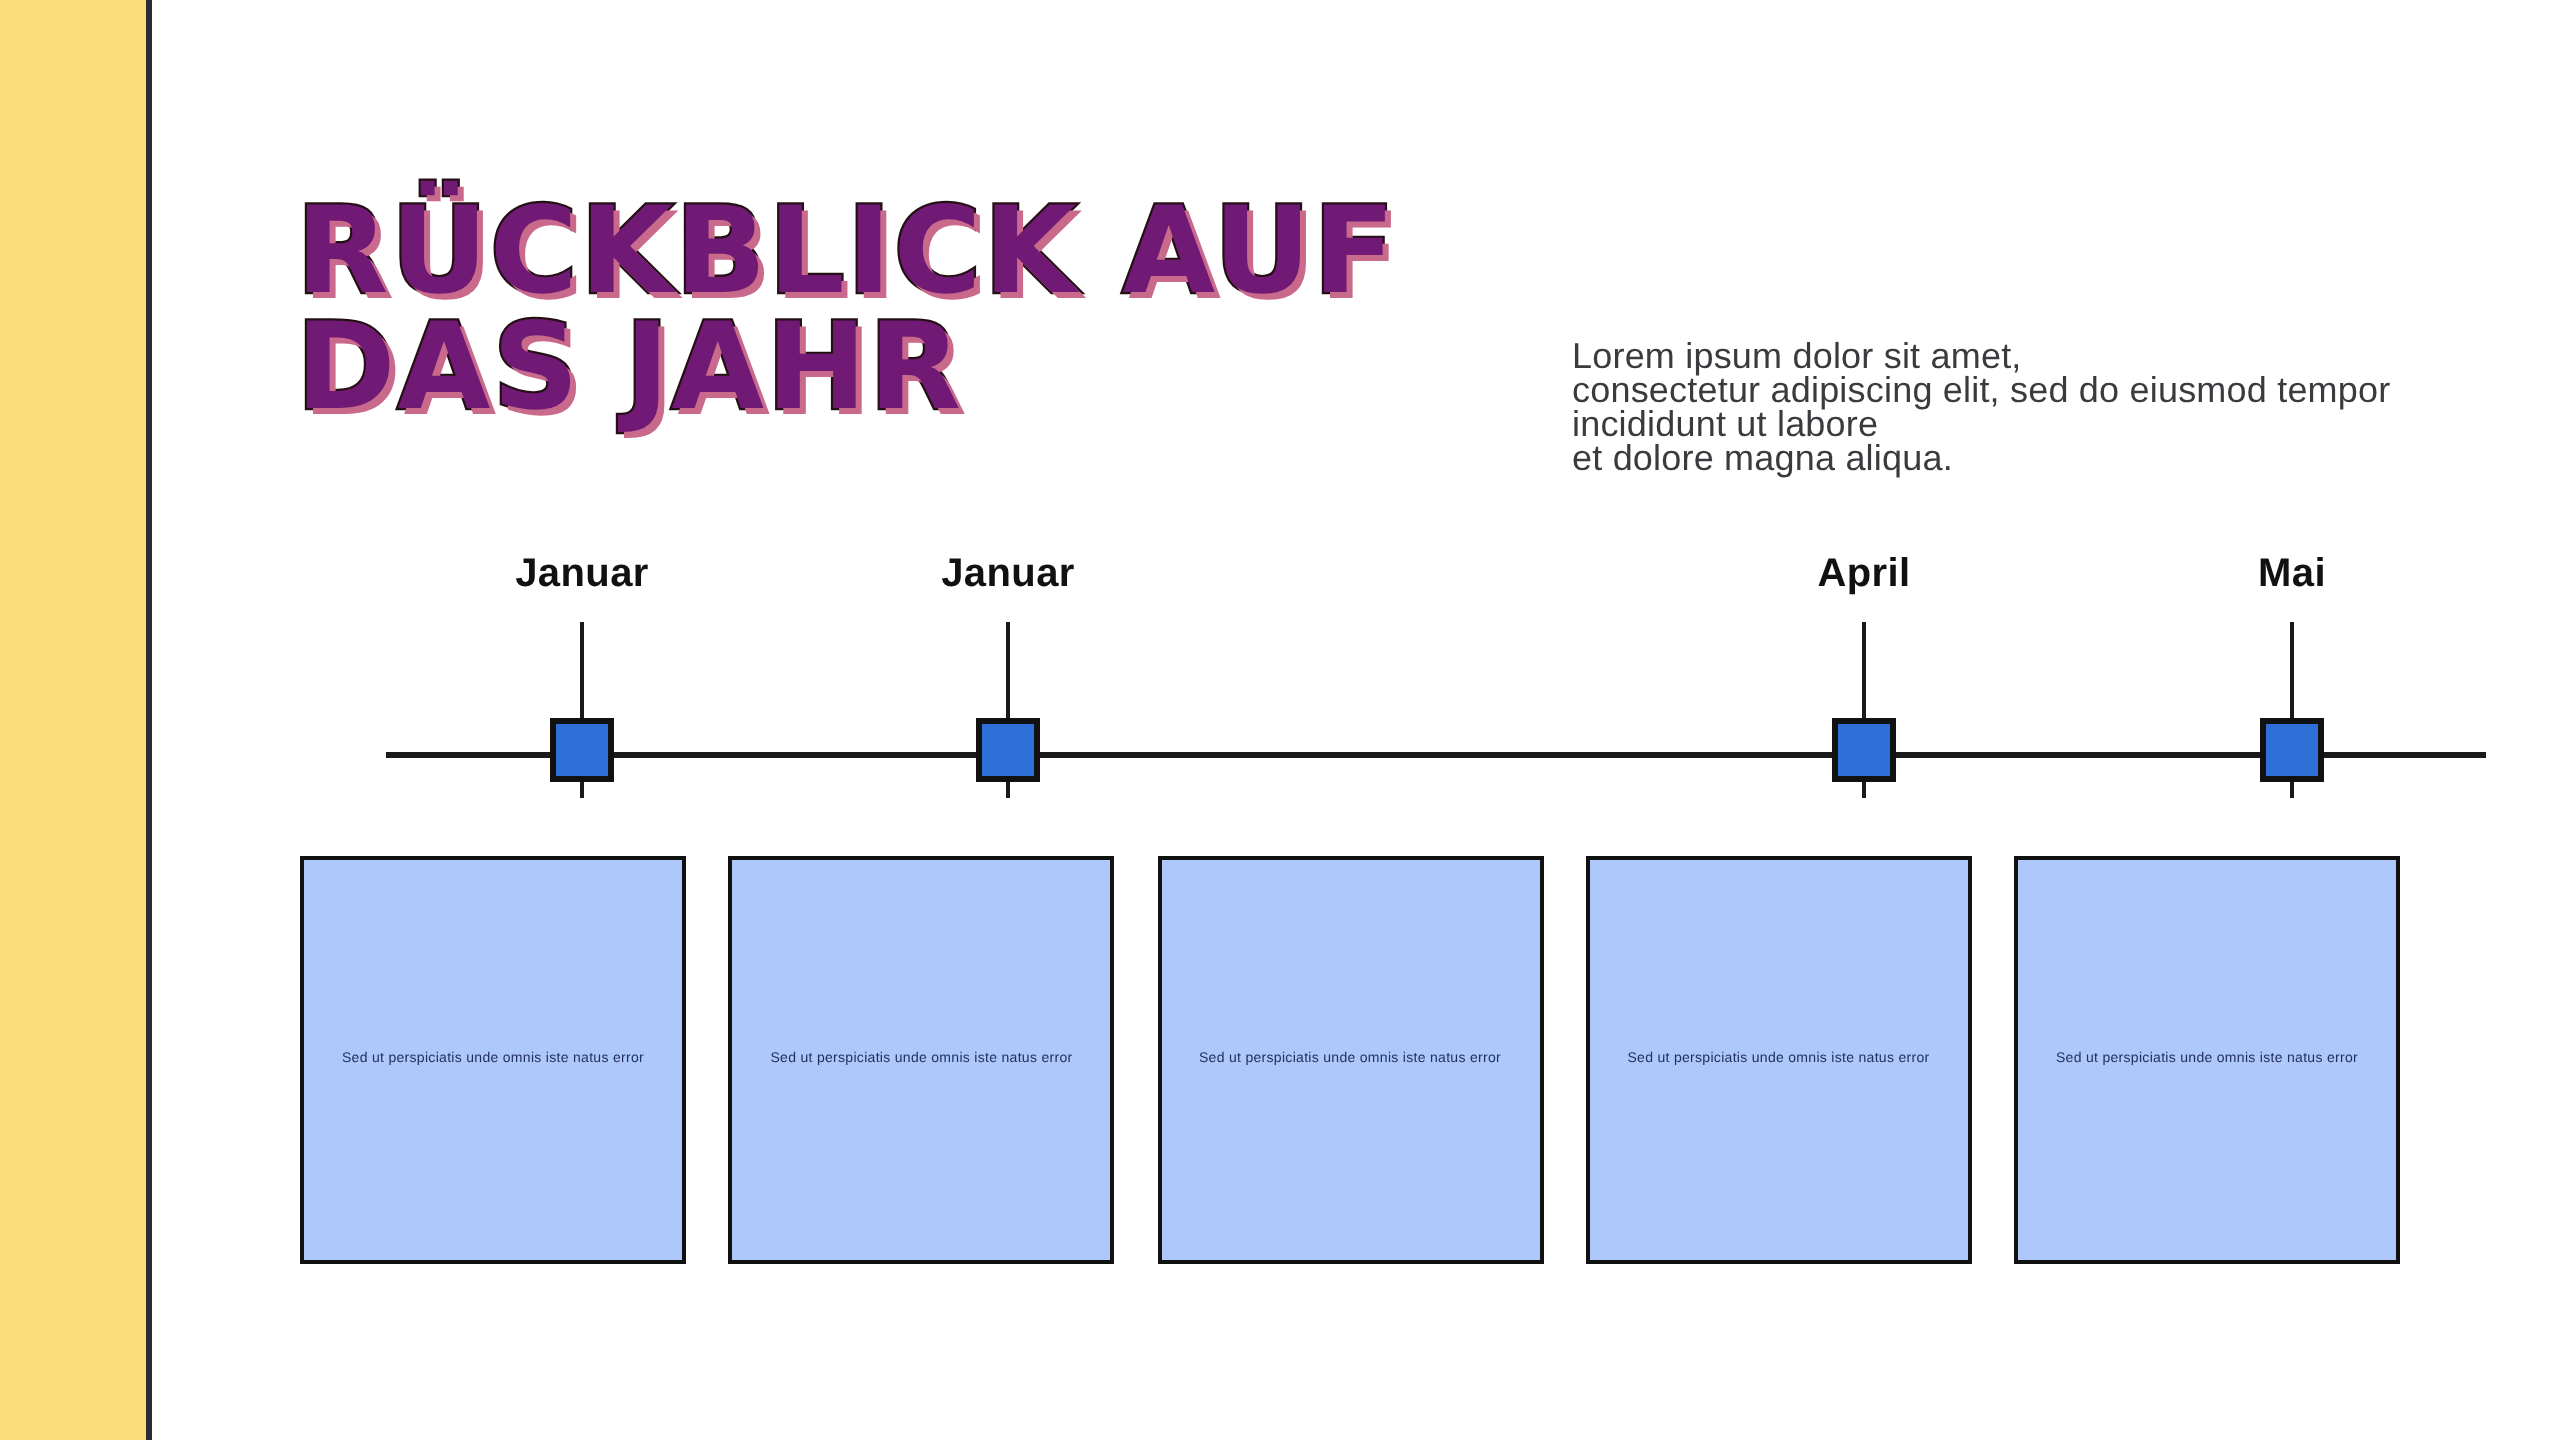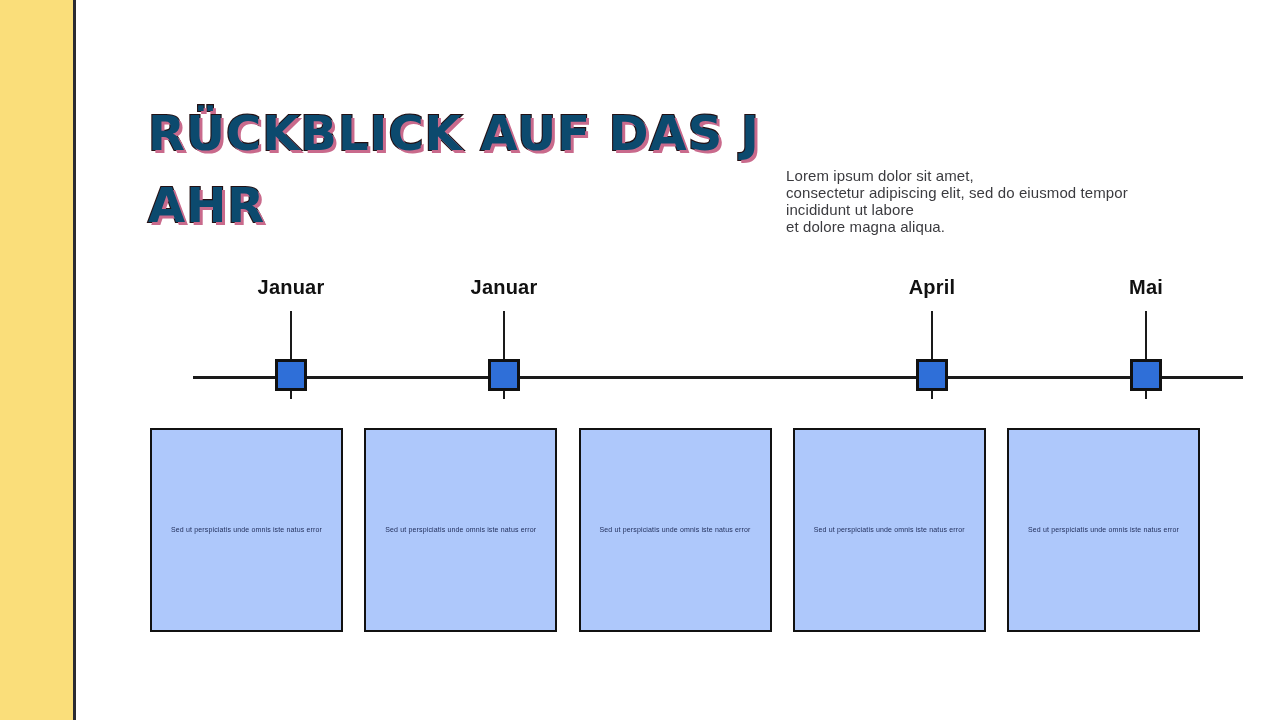--- a/index.html
+++ b/index.html
@@ -39,39 +39,39 @@
   }
 
   
   .title {
     position: absolute;
     left: 148px;
     top: 97px;
     width: 620px;
     font-family: "DejaVu Sans", sans-serif;
     font-weight: 700;
-    font-size: 48px;
-    line-height: 72px;
+    font-size: 60px;
+    line-height: 58px;
     letter-spacing: 1px;
-    color: #0c4a6e;
+    color: #701a75;
     text-transform: uppercase;
     -webkit-text-stroke: 2.2px #241014;
     paint-order: stroke fill;
     text-shadow: 3px 3px 0 #c96a8c;
     word-break: break-all;
     margin: 0;
   }
 
   
   .intro {
     position: absolute;
     left: 786px;
     top: 152px;
     width: 410px;
-    font-size: 15px;
+    font-size: 18px;
     line-height: 17px;
     color: #3b3b3f;
     letter-spacing: 0.1px;
     white-space: pre-line;
   }
 
   
   .timeline {
     position: absolute;
     left: 11px;

